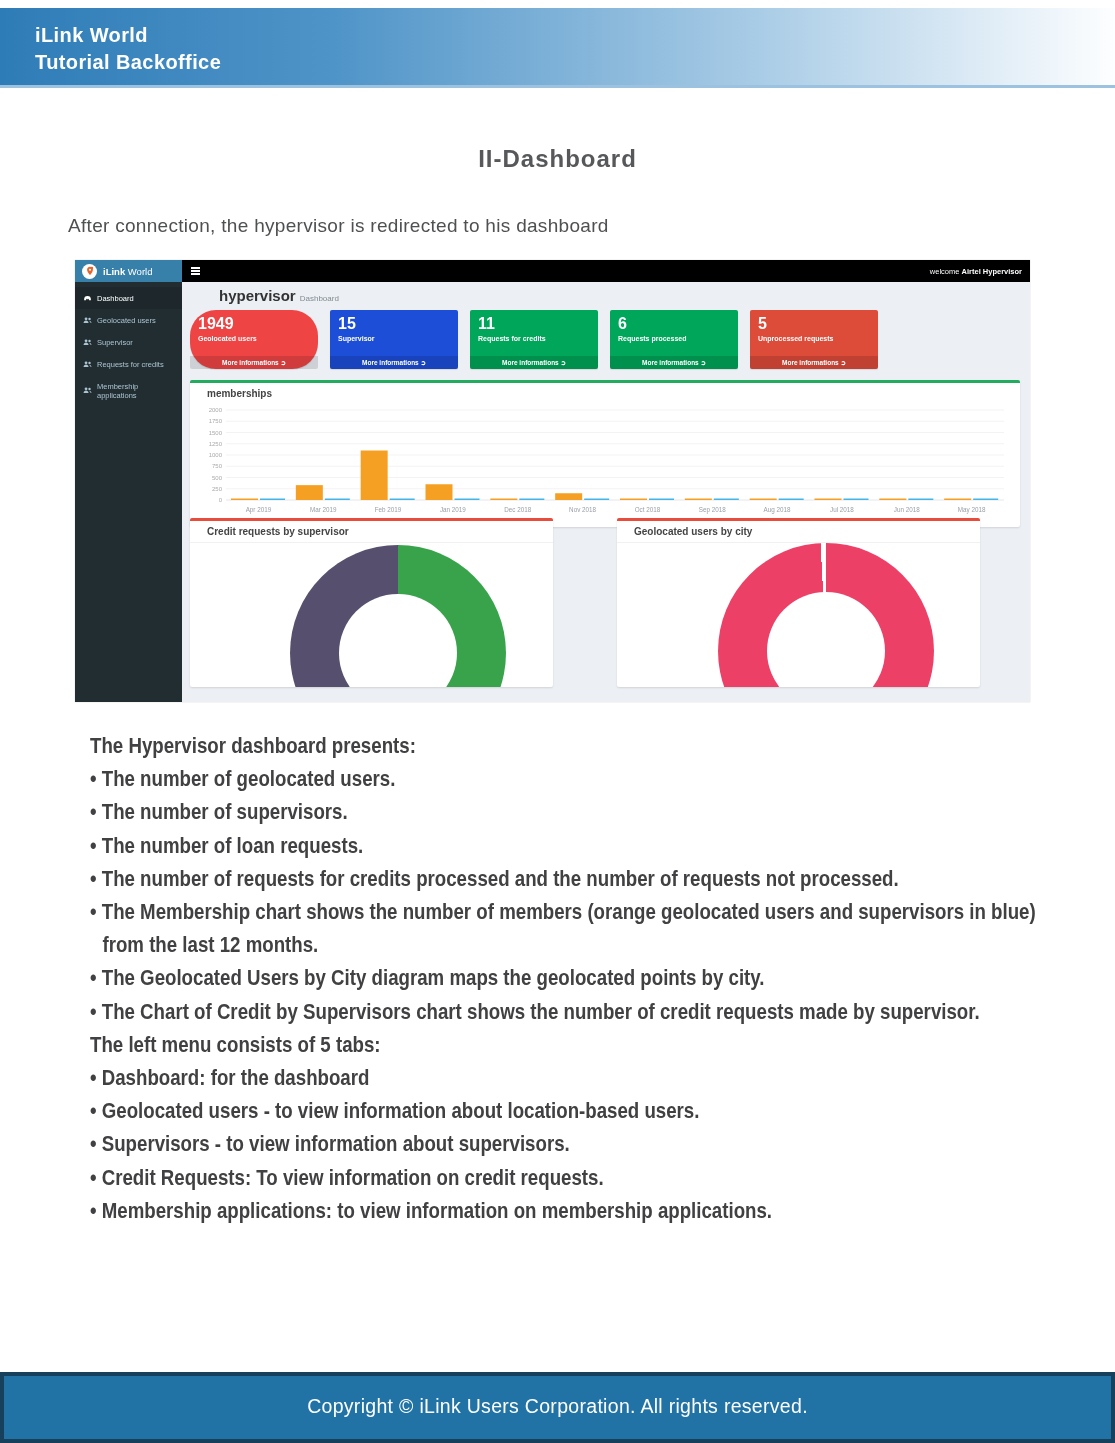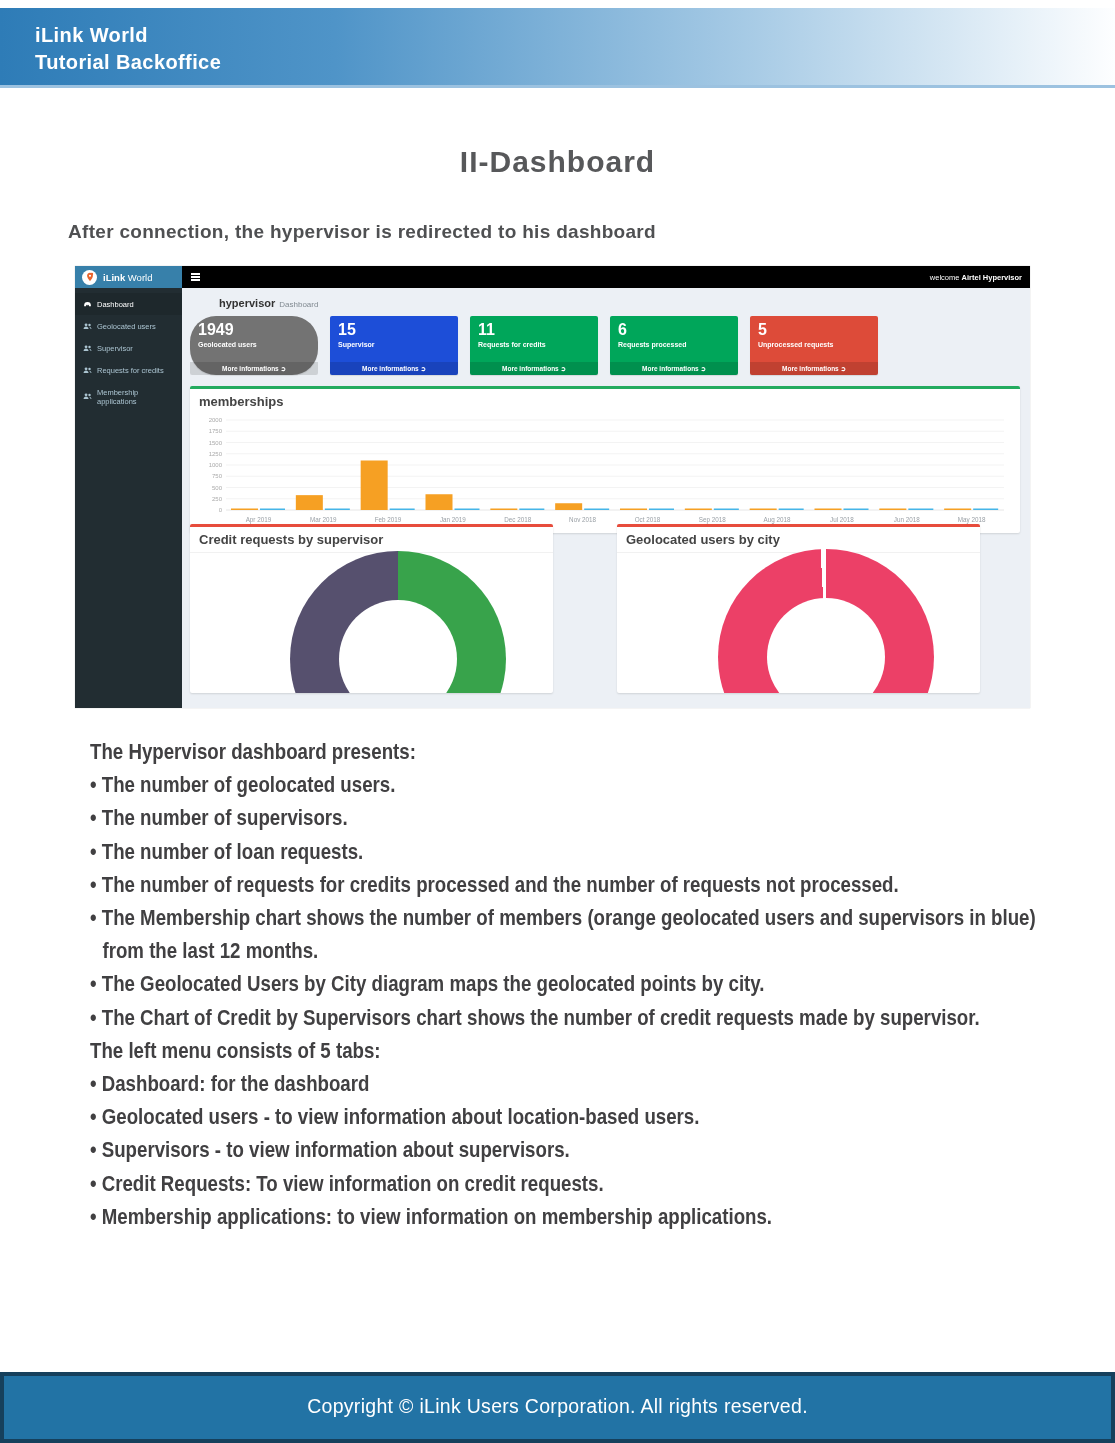--- a/index.html
+++ b/index.html
@@ -6,23 +6,23 @@
   body { background:#fff; font-family:"Liberation Sans", sans-serif; }
   #page { position:relative; width:1115px; height:1443px; background:#fff; overflow:hidden; }
 
   
   .top-banner { margin-top:8px; height:80px;
     background:linear-gradient(90deg,#2e7cb7 0%,#4f94c8 30%,#a9cce6 68%,#fdfeff 100%);
     border-bottom:3px solid #9cc2e0; padding:14px 0 0 35px; }
   .top-banner div { color:#fff; font-size:20px; line-height:27px; font-weight:bold; letter-spacing:.4px; }
 
   
-  .doc-title { margin-top:57px; text-align:center; font-size:30px; font-weight:bold;
+  .doc-title { margin-top:57px; text-align:center; font-size:24px; font-weight:bold;
     color:#57585a; letter-spacing:1px; }
-  .doc-intro { margin:42px 0 0 68px; font-size:19px; font-weight:bold; color:#4f5052; letter-spacing:.3px; }
+  .doc-intro { margin:42px 0 0 68px; font-size:19px; font-weight:normal; color:#4f5052; letter-spacing:.3px; }
 
   
   .screenshot { position:relative; margin:23px 0 0 75px; width:955px; height:442px;
     overflow:hidden; background:#ecf0f5; box-shadow:0 0 1px rgba(0,0,0,.25); }
 
   .ss-topbar { position:absolute; top:0; left:0; width:955px; height:22px; display:flex; }
   .ss-logo { width:107px; background:#3780aa; display:flex; align-items:center; gap:6px; padding-left:7px; }
   .logo-circle { width:15px; height:15px; min-width:15px; background:#fff; border-radius:50%;
     display:flex; align-items:center; justify-content:center; }
   .ss-brand { color:#fff; font-size:9.5px; white-space:nowrap; }
@@ -34,34 +34,34 @@
   .welcome b { font-weight:bold; }
 
   .ss-sidebar { position:absolute; top:22px; left:0; width:107px; bottom:0; background:#222d32; padding-top:5px; }
   .sb-item { display:flex; align-items:center; gap:5px; padding:6.5px 8px; color:#abc4d1;
     font-size:7.5px; cursor:pointer; }
   .sb-item.active { background:#1e282c; color:#fff; }
   .sb-icon { display:flex; align-items:center; }
 
   .ss-content { position:absolute; left:107px; top:22px; right:0; bottom:0; background:#ecf0f5; }
   .content-header { position:absolute; left:13px; top:5px; }
-  .ch-title { font-size:11px; font-weight:bold; color:#333;padding-left:24px; }
+  .ch-title { font-size:15px; font-weight:bold; color:#333;padding-left:24px; }
   .ch-sub { font-size:8px; color:#818a91; margin-left:4px; font-weight:normal; }
 
   .cards { position:absolute; left:8px; top:28px; display:flex; gap:12px; }
   .card { width:128px; height:59px; border-radius:2px; color:#fff; position:relative;
     box-shadow:0 1px 1px rgba(0,0,0,.1); }
   .card-value { font-size:16px; font-weight:bold; line-height:17px; padding:5px 8px 0; }
   .card-label { font-size:7px; font-weight:bold; padding:3px 8px 0; }
   .card-footer { position:absolute; left:0; right:0; bottom:0; height:13px; background:rgba(0,0,0,.13);
     color:#fff; font-size:6.5px; font-weight:bold; text-align:center; line-height:13px;
     text-decoration:none; display:block; border-radius:0 0 2px 2px; cursor:pointer; }
 
   .box { position:absolute; background:#fff; border-radius:2px; box-shadow:0 1px 2px rgba(0,0,0,.12); }
-  .box-title { font-size:13px; font-weight:bold; color:#444; padding:5px 9px 3px; }
+  .box-title { font-size:10px; font-weight:bold; color:#444; padding:5px 17px 3px; }
   .box-memberships { left:8px; top:98px; width:830px; height:147px; border-top:3px solid #23ab5f; }
   #memberships-chart { display:block; margin:0 8px; }
   .box-donut { top:236px; width:363px; height:169px; border-top:3px solid #e74c3c; overflow:hidden; }
   .box-donut .box-title { border-bottom:1px solid #f1f1f1; padding-bottom:5px; }
   .box-donut-left { left:8px; }
   .box-donut-right { left:435px; }
   .donut { position:absolute; width:216px; height:216px; border-radius:50%; }
   .donut-hole { position:absolute; inset:49px; background:#fff; border-radius:50%; }
   .donut-left { left:100px; top:24px; }
   .donut-right { left:101px; top:22px; }
@@ -173,21 +173,21 @@
     <span class="sb-label">Membership applications</span>
   </div>
 </div>
 
     <div class="ss-content">
       <div class="content-header">
         <span class="ch-title">hypervisor</span><span class="ch-sub">Dashboard</span>
       </div>
 
       <div class="cards">
-  <div class="card" style="background: #737373; border-radius: 26px;">
+  <div class="card" style="background: #ef4444; border-radius: 26px;">
     <div class="card-value">1949</div>
     <div class="card-label">Geolocated users</div>
     <a class="card-footer"><span class="cf-label">More informations</span> <span>➲</span></a>
   </div>
 
   <div class="card" style="background: #1d4ed8;">
     <div class="card-value">15</div>
     <div class="card-label">Supervisor</div>
     <a class="card-footer"><span class="cf-label">More informations</span> <span>➲</span></a>
   </div>

